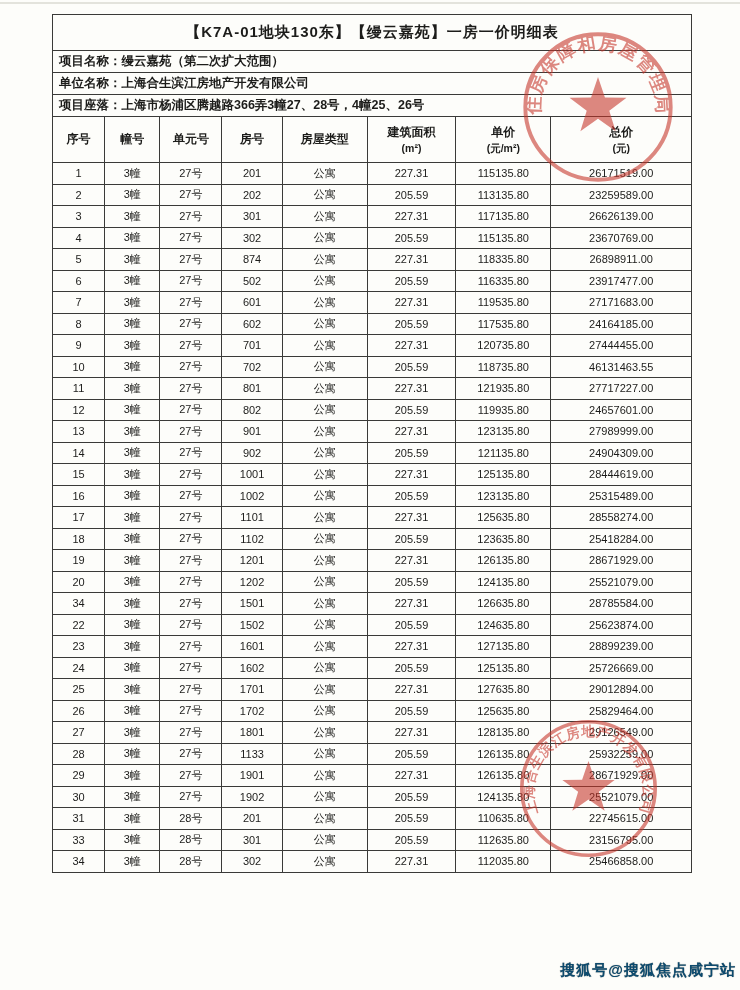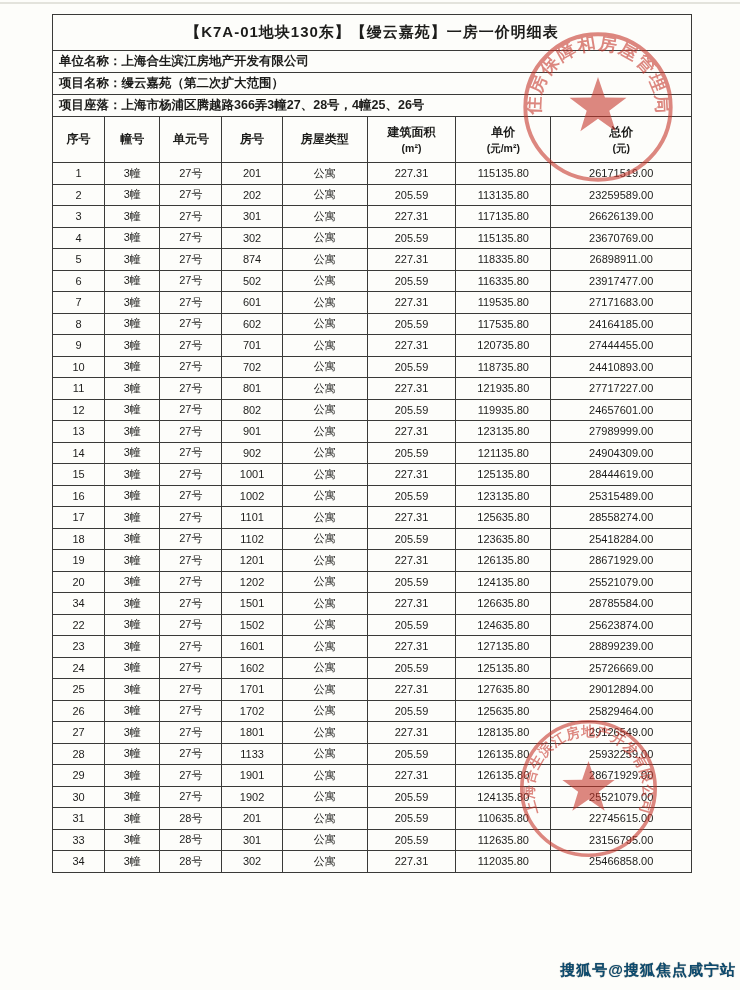--- a/index.html
+++ b/index.html
@@ -61,24 +61,24 @@
       <col style="width:85px">
         <col style="width:88px">
         <col style="width:95px">
         <col style="width:140px">
     </colgroup>
     <tbody>
       <tr>
         <td class="title-cell" colspan="8">【K7A-01地块130东】【缦云嘉苑】一房一价明细表</td>
       </tr>
       <tr class="info-row">
-        <td colspan="8"><span>单位名称：</span><span>上海合生滨江房地产开发有限公司</span></td>
+        <td colspan="8"><span>项目名称：</span><span>缦云嘉苑（第二次扩大范围）</span></td>
       </tr>
       <tr class="info-row">
-        <td colspan="8"><span>项目名称：</span><span>缦云嘉苑（第二次扩大范围）</span></td>
+        <td colspan="8"><span>单位名称：</span><span>上海合生滨江房地产开发有限公司</span></td>
       </tr>
       <tr class="info-row">
         <td colspan="8"><span>项目座落：</span><span>上海市杨浦区腾越路366弄3幢27、28号，4幢25、26号</span></td>
       </tr>
       <tr class="header-row">
           <th>
             <div>序号</div>
           </th>
           <th>
             <div>幢号</div>
@@ -197,21 +197,21 @@
           <td>27444455.00</td>
         </tr>
         <tr class="data-row">
           <td>10</td>
           <td>3幢</td>
           <td>27号</td>
           <td>702</td>
           <td>公寓</td>
           <td>205.59</td>
           <td>118735.80</td>
-          <td>24410893.00</td>
+          <td>46131463.55</td>
         </tr>
         <tr class="data-row">
           <td>11</td>
           <td>3幢</td>
           <td>27号</td>
           <td>801</td>
           <td>公寓</td>
           <td>227.31</td>
           <td>121935.80</td>
           <td>27717227.00</td>

